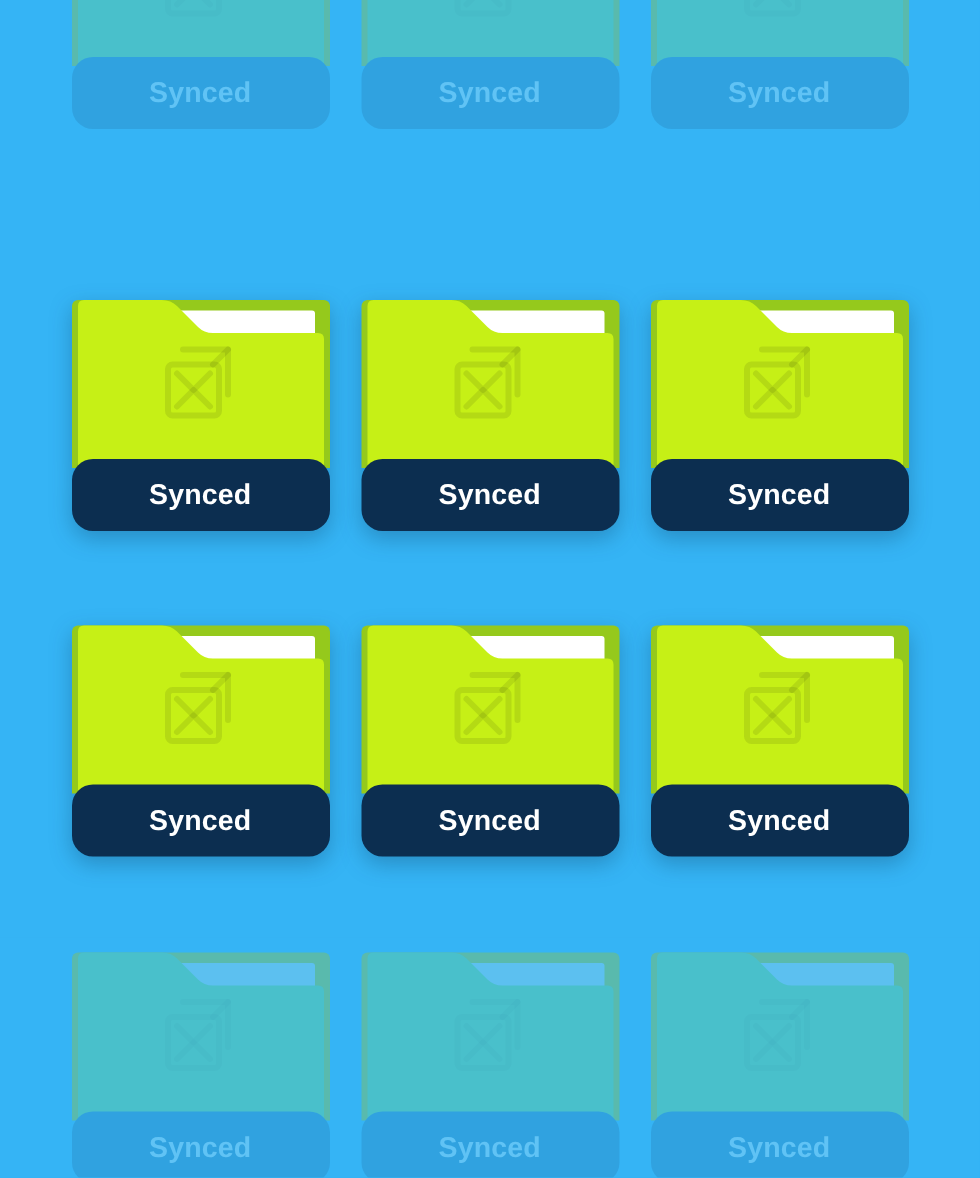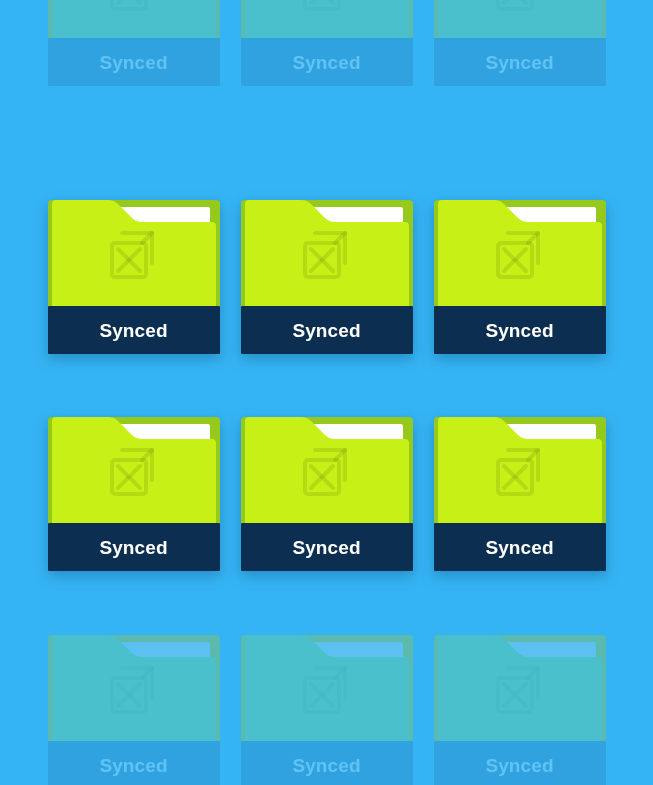--- a/index.html
+++ b/index.html
@@ -103,21 +103,21 @@
   .folder-mark svg { display: block; }
 
   
   .label-bar {
     position: absolute;
     left: 0;
     top: 110px;
     width: 172px;
     height: 48px;
     background: #0c2e50;
-    border-radius: 1px;
+    border-radius: 14px;
     display: flex;
     align-items: center;
     justify-content: center;
   }
   .label-text {
     color: #ffffff;
     font-size: 19px;
     font-weight: bold;
     letter-spacing: 0.1px;
     line-height: 1;

